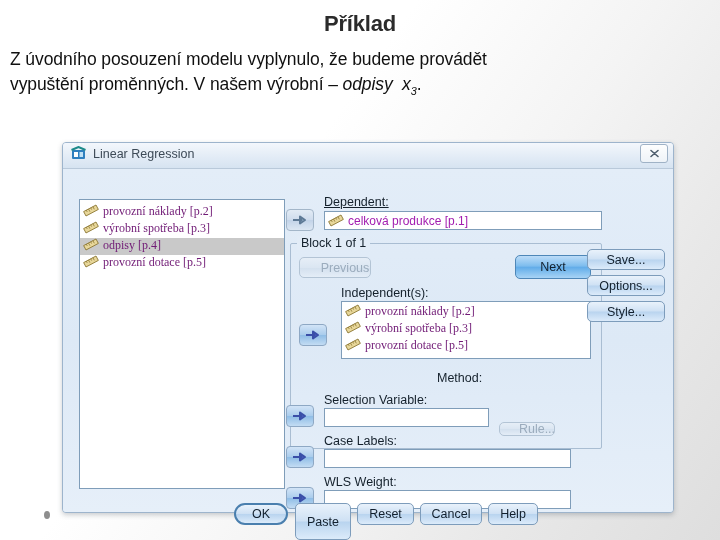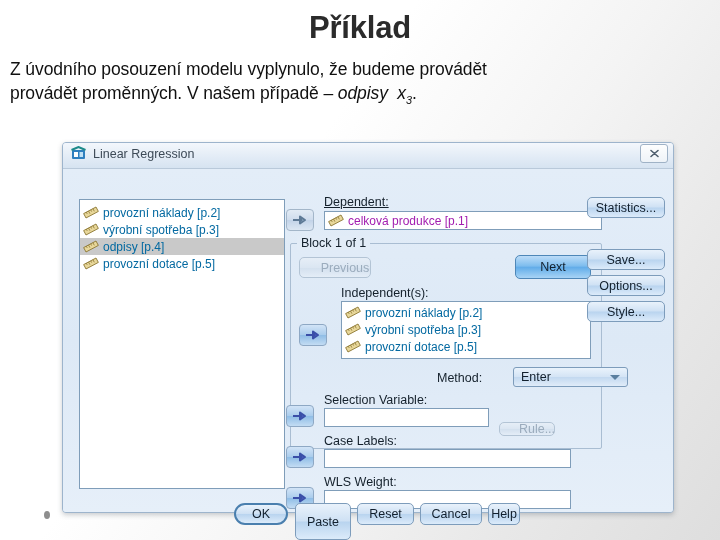--- a/index.html
+++ b/index.html
@@ -12,21 +12,21 @@
     height: 540px;
     overflow: hidden;
     font-family: "Liberation Sans", sans-serif;
     background: linear-gradient(125deg, #ffffff 0%, #ffffff 38%, #f4f4f4 60%, #e8e8e8 80%, #dedede 100%);
     position: relative;
   }
 
   
   .slide-title {
     text-align: center;
-    font-size: 31px;
+    font-size: 22px;
     font-weight: bold;
     color: #2b2b2b;
     letter-spacing: -0.2px;
     margin: 12px 0 0 0;
     line-height: 1.05;
   }
   .slide-body {
     margin: 12px 12px 0 10px;
     font-size: 17.5px;
     color: #101010;
@@ -113,26 +113,27 @@
   
   .varlist {
     position: absolute;
     background: #ffffff;
     border: 1px solid #7f9db9;
     box-sizing: border-box;
     overflow: hidden;
   }
   .var-item {
     display: flex;
-    align-items: center;
+    align-items: flex-start;
     height: 17px;
     padding: 0 3px;
     font-size: 12px;
-    color: #0369a1;
-    white-space: nowrap;
+    color: #701a75;
+    white-space: nowrap;
+    font-family: Liberation Serif, serif;
   }
   .var-item.selected {
     background: #c9c9c9;
   }
   .ruler-icon {
     width: 16px;
     height: 13px;
     margin-right: 4px;
     flex: 0 0 auto;
   }
@@ -253,21 +254,21 @@
     margin-right: 3px;
   }
 </style>
 </head>
 <body>
 
 <div class="slide-title">Příklad</div>
 
 <div class="slide-body">
   <div>Z úvodního  posouzení modelu vyplynulo, že budeme provádět</div>
-  <div><span>provádět proměnných. V našem případě – </span><span class="em">odpisy</span>&nbsp;&nbsp;<span class="em">x</span><sub>3</sub><span>.</span></div>
+  <div><span>vypuštění proměnných. V našem výrobní – </span><span class="em">odpisy</span>&nbsp;&nbsp;<span class="em">x</span><sub>3</sub><span>.</span></div>
 </div>
 
 <div class="slide-dot"></div>
 
 <div class="dialog">
 
   <div class="titlebar">
     <span class="titlebar-icon">
       <svg width="15" height="15" viewBox="0 0 15 15">
         <rect x="1" y="4" width="13" height="9" rx="1" fill="#2f7fbf"></rect>
@@ -411,24 +412,20 @@
               </svg>
             </span>
           <span>provozní dotace [p.5]</span>
         </div>
       </div>
     </div>
 
     <div class="fieldlabel" style="left:374px; top:202px;">
       <span>Method:</span>
     </div>
-    <div class="combo" style="left:450px; top:198px; width:115px; height:20px;">
-      <span class="combo-value">Enter</span>
-      <span class="combo-arrow"></span>
-    </div>
 
     <div class="arrow-btn active" style="left:223px; top:236px;">
       <span>
         <svg width="16" height="12" viewBox="0 0 16 12">
             <path d="M1 6 h9 M8 2.5 L13 6 L8 9.5 Z" stroke="#3a4fa8" stroke-width="2" fill="#4a5fc0" stroke-linejoin="round"></path>
           </svg>
       </span>
     </div>
     <div class="fieldlabel" style="left:261px; top:224px;">
       <span>Selection Variable:</span>
@@ -461,23 +458,20 @@
           </svg>
       </span>
     </div>
     <div class="fieldlabel" style="left:261px; top:306px;">
       <span>WLS Weight:</span>
     </div>
     <div class="textbox" style="left:261px; top:321px; width:247px; height:19px;">
       <span></span>
     </div>
 
-    <div class="btn" style="left:524px; top:28px; width:78px; height:21px;">
-      <span>Statistics...</span>
-    </div>
     <div class="btn" style="left:524px; top:80px; width:78px; height:21px;">
       <span>Save...</span>
     </div>
     <div class="btn" style="left:524px; top:106px; width:78px; height:21px;">
       <span>Options...</span>
     </div>
     <div class="btn" style="left:524px; top:132px; width:78px; height:21px;">
       <span>Style...</span>
     </div>
 
@@ -486,18 +480,18 @@
     </div>
     <div class="btn" style="left:232px; top:334px; width:56px; height:37px;text-align:center;">
       <span>Paste</span>
     </div>
     <div class="btn" style="left:294px; top:334px; width:57px; height:22px;justify-content:center;">
       <span>Reset</span>
     </div>
     <div class="btn" style="left:357px; top:334px; width:62px; height:22px;">
       <span>Cancel</span>
     </div>
-    <div class="btn" style="left:425px; top:334px; width:32px; height:22px;">
+    <div class="btn" style="left:425px; top:334px; width:50px; height:22px;">
       <span>Help</span>
     </div>
 
   </div>
 </div>
 
 </body></html>

